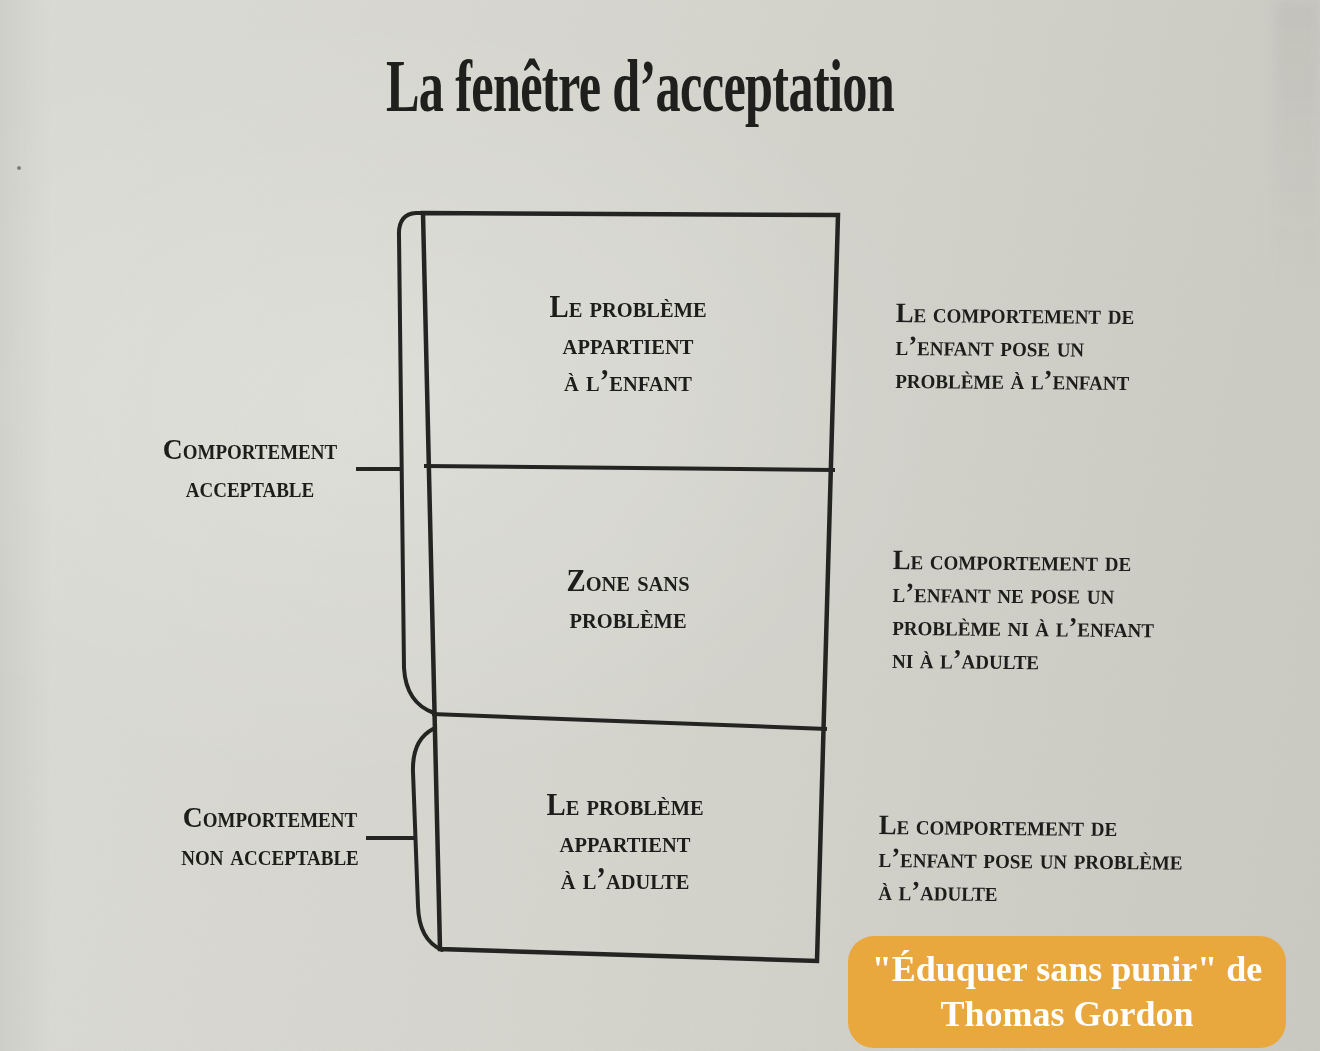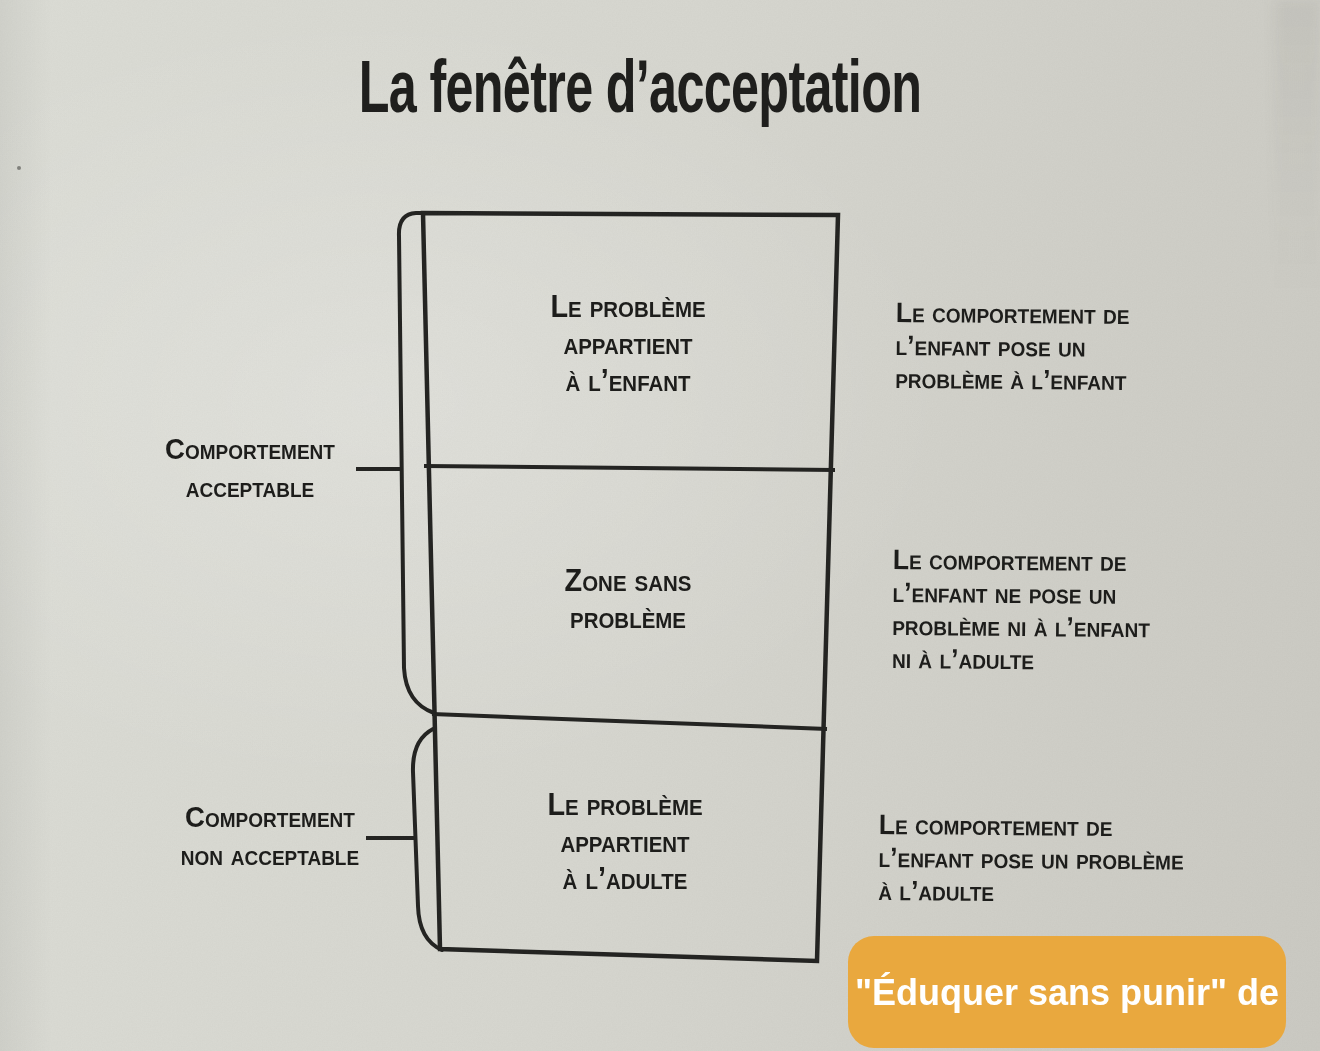--- a/index.html
+++ b/index.html
@@ -1,21 +1,21 @@
 <!DOCTYPE html>
 <html><head>
 <meta charset="utf-8">
 <style>
   html,body{margin:0;padding:0;}
   .page{
     position:relative; width:1320px; height:1051px; overflow:hidden;
     background:
       radial-gradient(900px 600px at 28% 38%, rgba(255,255,255,0.20), rgba(255,255,255,0) 65%),
       linear-gradient(100deg, #dcddd6 0%, #d7d7d0 48%, #cbcac3 100%);
-    font-family:Liberation Sans, sans-serif;
+    font-family:Liberation Serif, serif;
     color:#1d1d1b;
   }
   .vignette{position:absolute; inset:0; pointer-events:none;
     background:
       radial-gradient(140% 120% at 50% 45%, rgba(0,0,0,0) 70%, rgba(0,0,0,0.10) 100%),
       linear-gradient(90deg, rgba(0,0,0,0.05) 0%, rgba(0,0,0,0) 4%);
   }
   .bleed{position:absolute; right:0; top:0; width:46px; height:300px; pointer-events:none;
     background:linear-gradient(180deg, rgba(60,60,55,0.06), rgba(60,60,55,0.02) 60%, rgba(60,60,55,0) 100%);
     filter:blur(6px);}
@@ -118,15 +118,16 @@
     <div class="line">ni à l’adulte</div>
   </div>
   <div class="note sc n3">
     <div class="line">Le comportement de</div>
     <div class="line">l’enfant pose un problème</div>
     <div class="line">à l’adulte</div>
   </div>
 
   <div class="badge">
     <div class="line">"Éduquer sans punir" de</div>
+    <div class="line">Thomas Gordon</div>
   </div>
 
 </div>
 
 </body></html>

